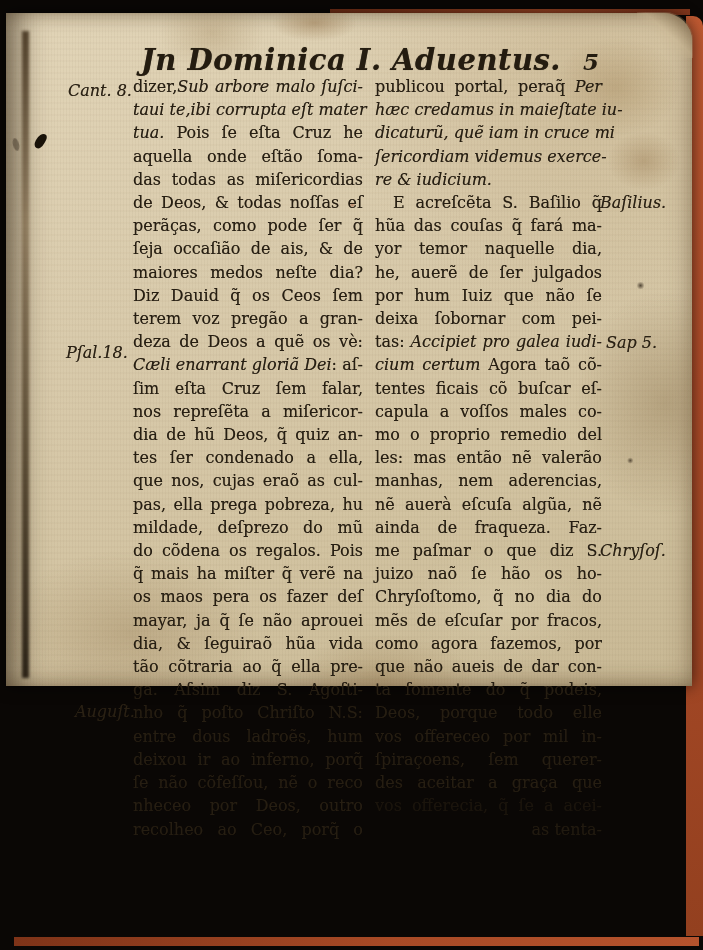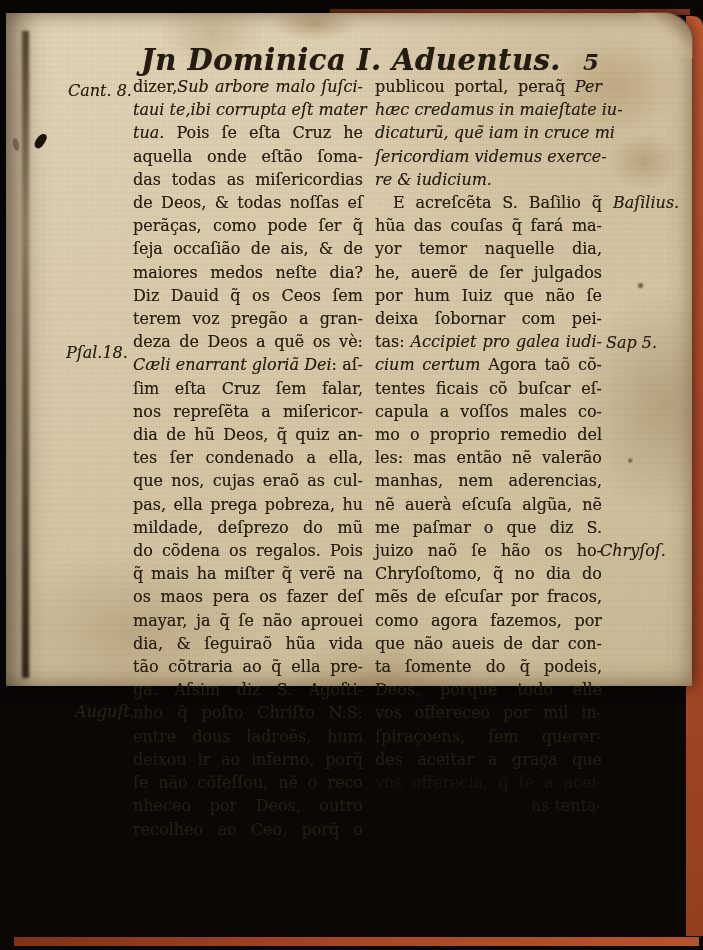--- a/index.html
+++ b/index.html
@@ -75,21 +75,21 @@
   .tline.nojust{text-align-last:left;}
   .tline.aright{text-align-last:right;}
   .tline.ind{padding-left:18px;}
   .lat{font-style:italic;}
 
   .mnote{position:absolute;font-style:italic;font-size:16px;color:#2a2114;
     text-shadow:0 0 .6px rgba(38,28,16,.5);white-space:nowrap;}
   .mn-l1{left:62px;top:68px;}
   .mn-l2{left:60px;top:330px;}
   .mn-l3{left:69px;top:689px;}
-  .mn-r1{left:594px;top:180px;padding-left:13px;}
+  .mn-r1{left:594px;top:180px;}
   .mn-r2{left:600px;top:320px;}
   .mn-r3{left:594px;top:528px;}
 </style>
 </head>
 <body>
 
 <div class="edge-red-top"></div>
 <div class="edge-red-right"></div>
 <div class="edge-red-bottom"></div>
 
@@ -160,20 +160,21 @@
       <div class="tline"><span>por hum Iuiz que não ſe</span></div>
       <div class="tline"><span>deixa ſobornar com pei-</span></div>
       <div class="tline"><span>tas: </span><span class="lat">Accipiet pro galea iudi-</span></div>
       <div class="tline"><span class="lat">cium certum</span><span> Agora taõ cõ-</span></div>
       <div class="tline"><span>tentes ficais cõ buſcar eſ-</span></div>
       <div class="tline"><span>capula a voſſos males co-</span></div>
       <div class="tline"><span>mo o proprio remedio del</span></div>
       <div class="tline"><span>les: mas então nẽ valerão</span></div>
       <div class="tline"><span>manhas, nem aderencias,</span></div>
       <div class="tline"><span>nẽ auerà eſcuſa algũa, nẽ</span></div>
+      <div class="tline"><span>ainda de fraqueza. Faz-</span></div>
       <div class="tline"><span>me paſmar o que diz S.</span></div>
       <div class="tline"><span>juizo naõ ſe hão os ho-</span></div>
       <div class="tline"><span>Chryſoſtomo, q̃ no dia do</span></div>
       <div class="tline"><span>mẽs de eſcuſar por fracos,</span></div>
       <div class="tline"><span>como agora fazemos, por</span></div>
       <div class="tline"><span>que não aueis de dar con-</span></div>
       <div class="tline"><span>ta ſomente do q̃ podeis,</span></div>
       <div class="tline"><span>Deos, porque todo elle</span></div>
       <div class="tline"><span>vos offereceo por mil in-</span></div>
       <div class="tline"><span>ſpiraçoens, ſem querer-</span></div>

